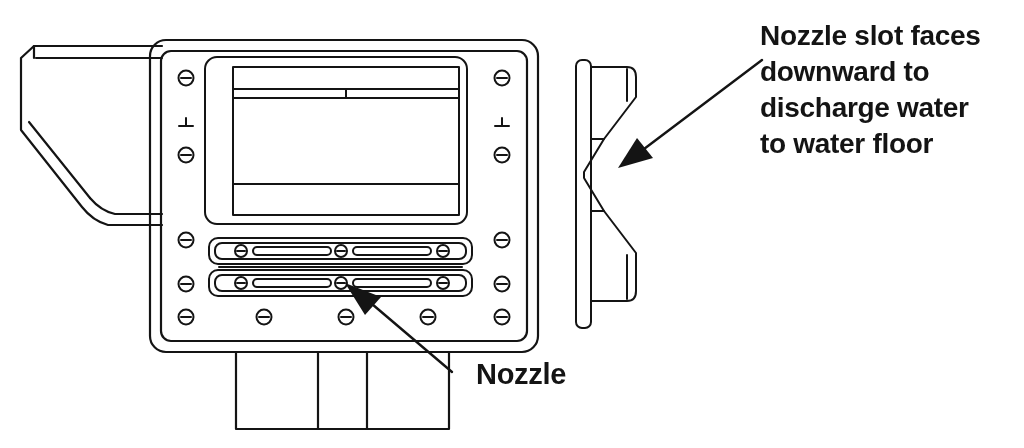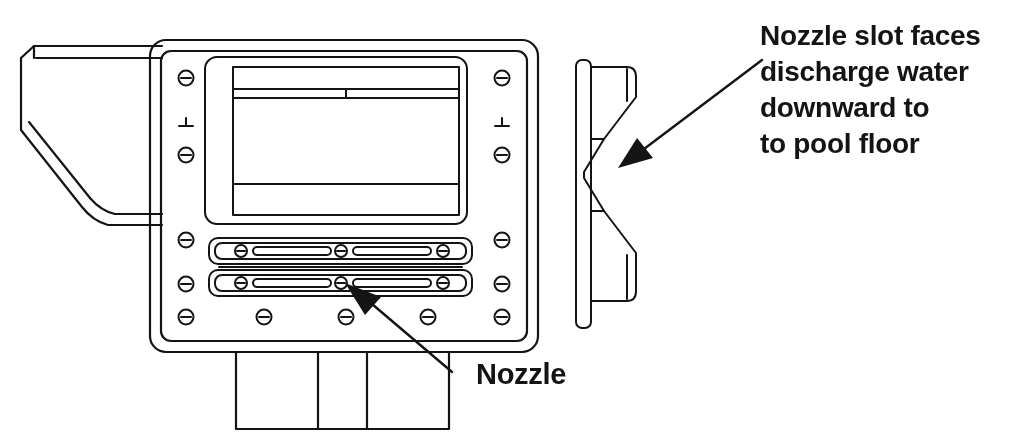--- a/index.html
+++ b/index.html
@@ -143,20 +143,20 @@
 
       <g stroke-width="2.4">
         <line x1="452" y1="372" x2="372" y2="304"></line>
         <polygon points="345,283 381,297 365,315" stroke="none" fill="#141414"></polygon>
       </g>
     </g>
   </svg>
 
   <div class="ann ann-slot">
     <div>Nozzle slot faces</div>
+    <div>downward to</div>
     <div>discharge water</div>
-    <div>downward to</div>
-    <div>to pool floor</div>
+    <div>to water floor</div>
   </div>
 
   <div class="ann ann-nozzle">Nozzle</div>
 
 </div>
 
 </body></html>

